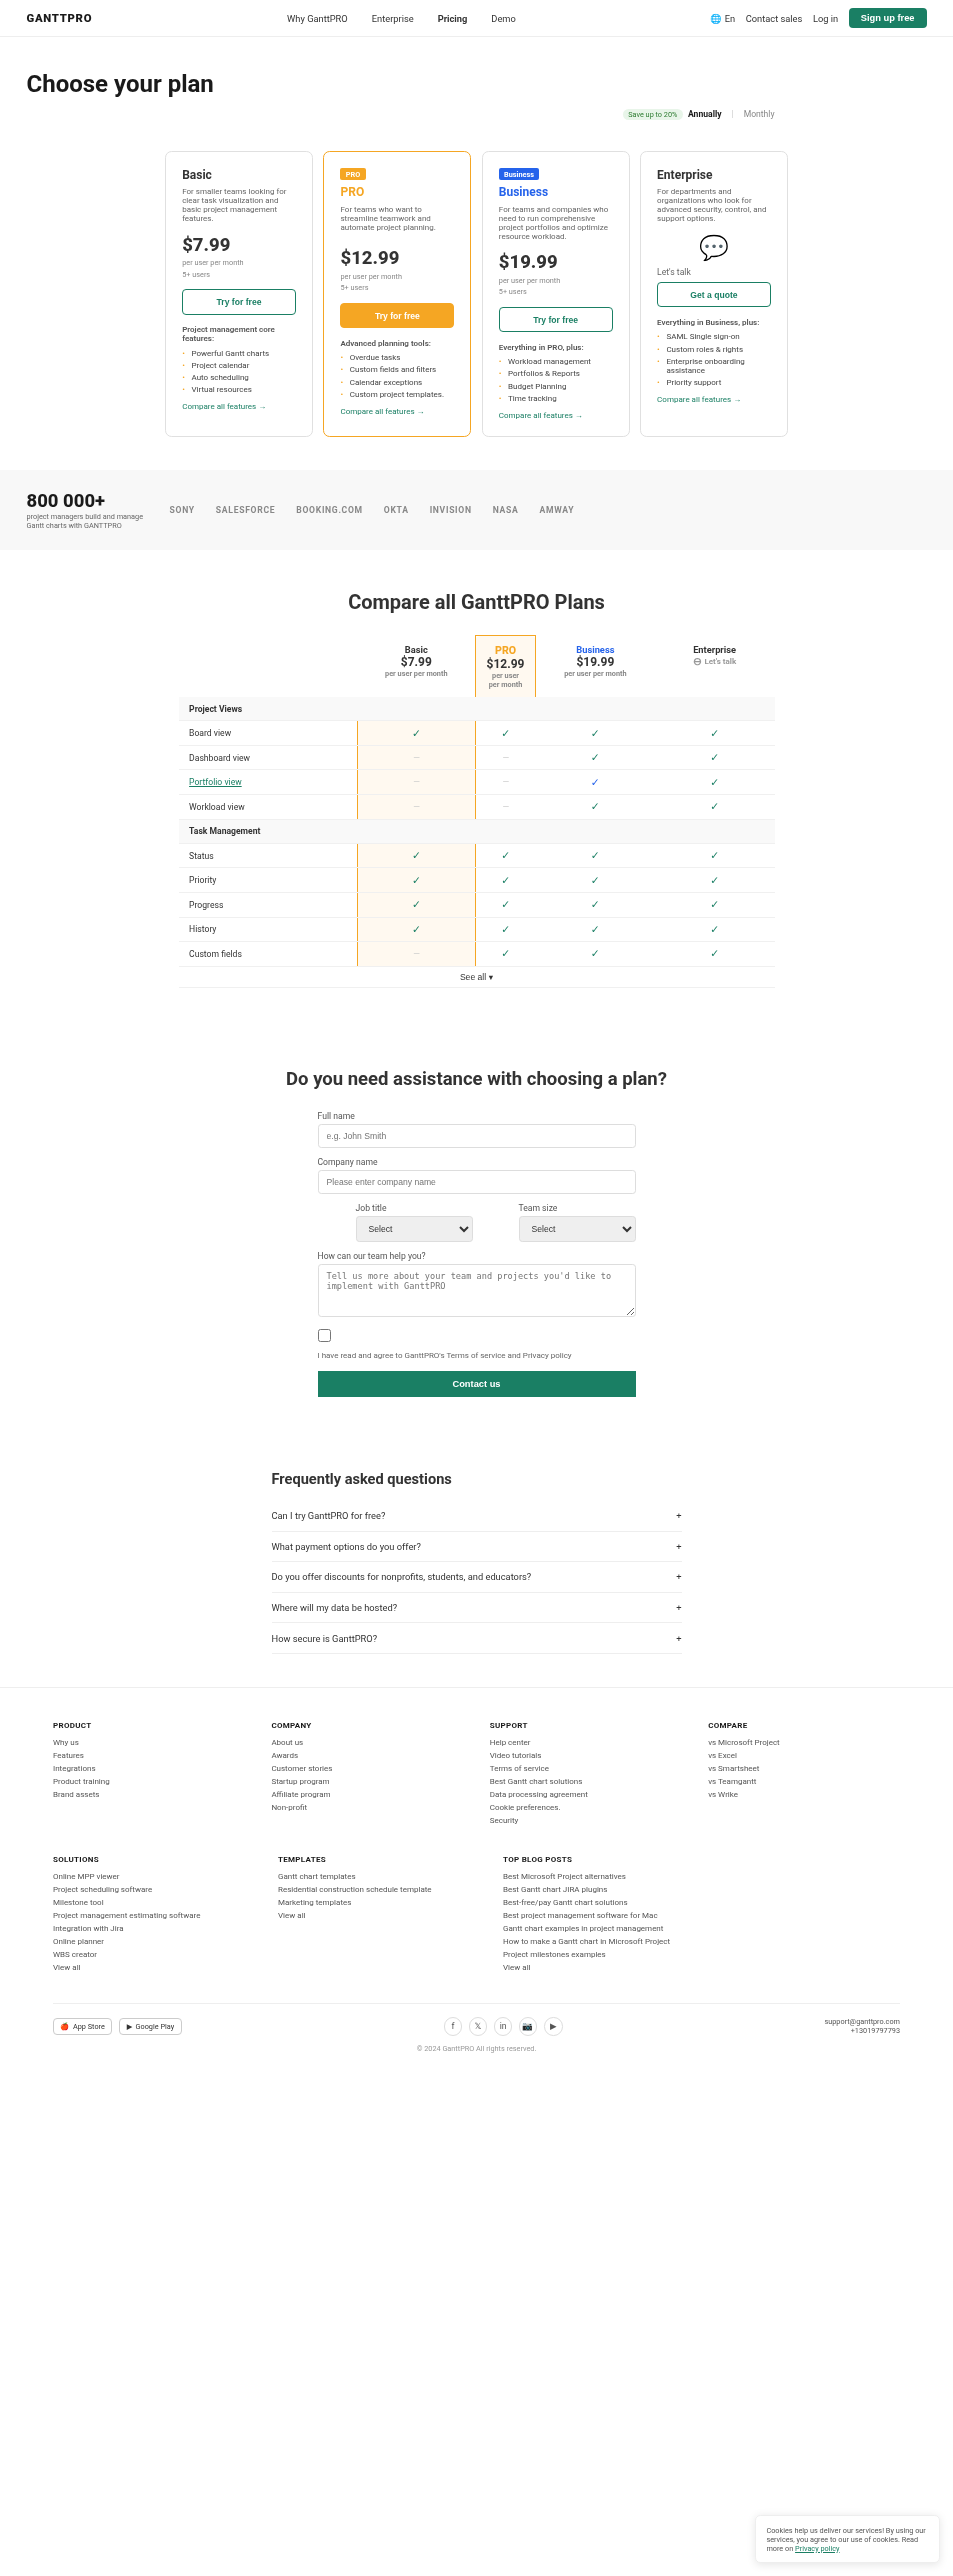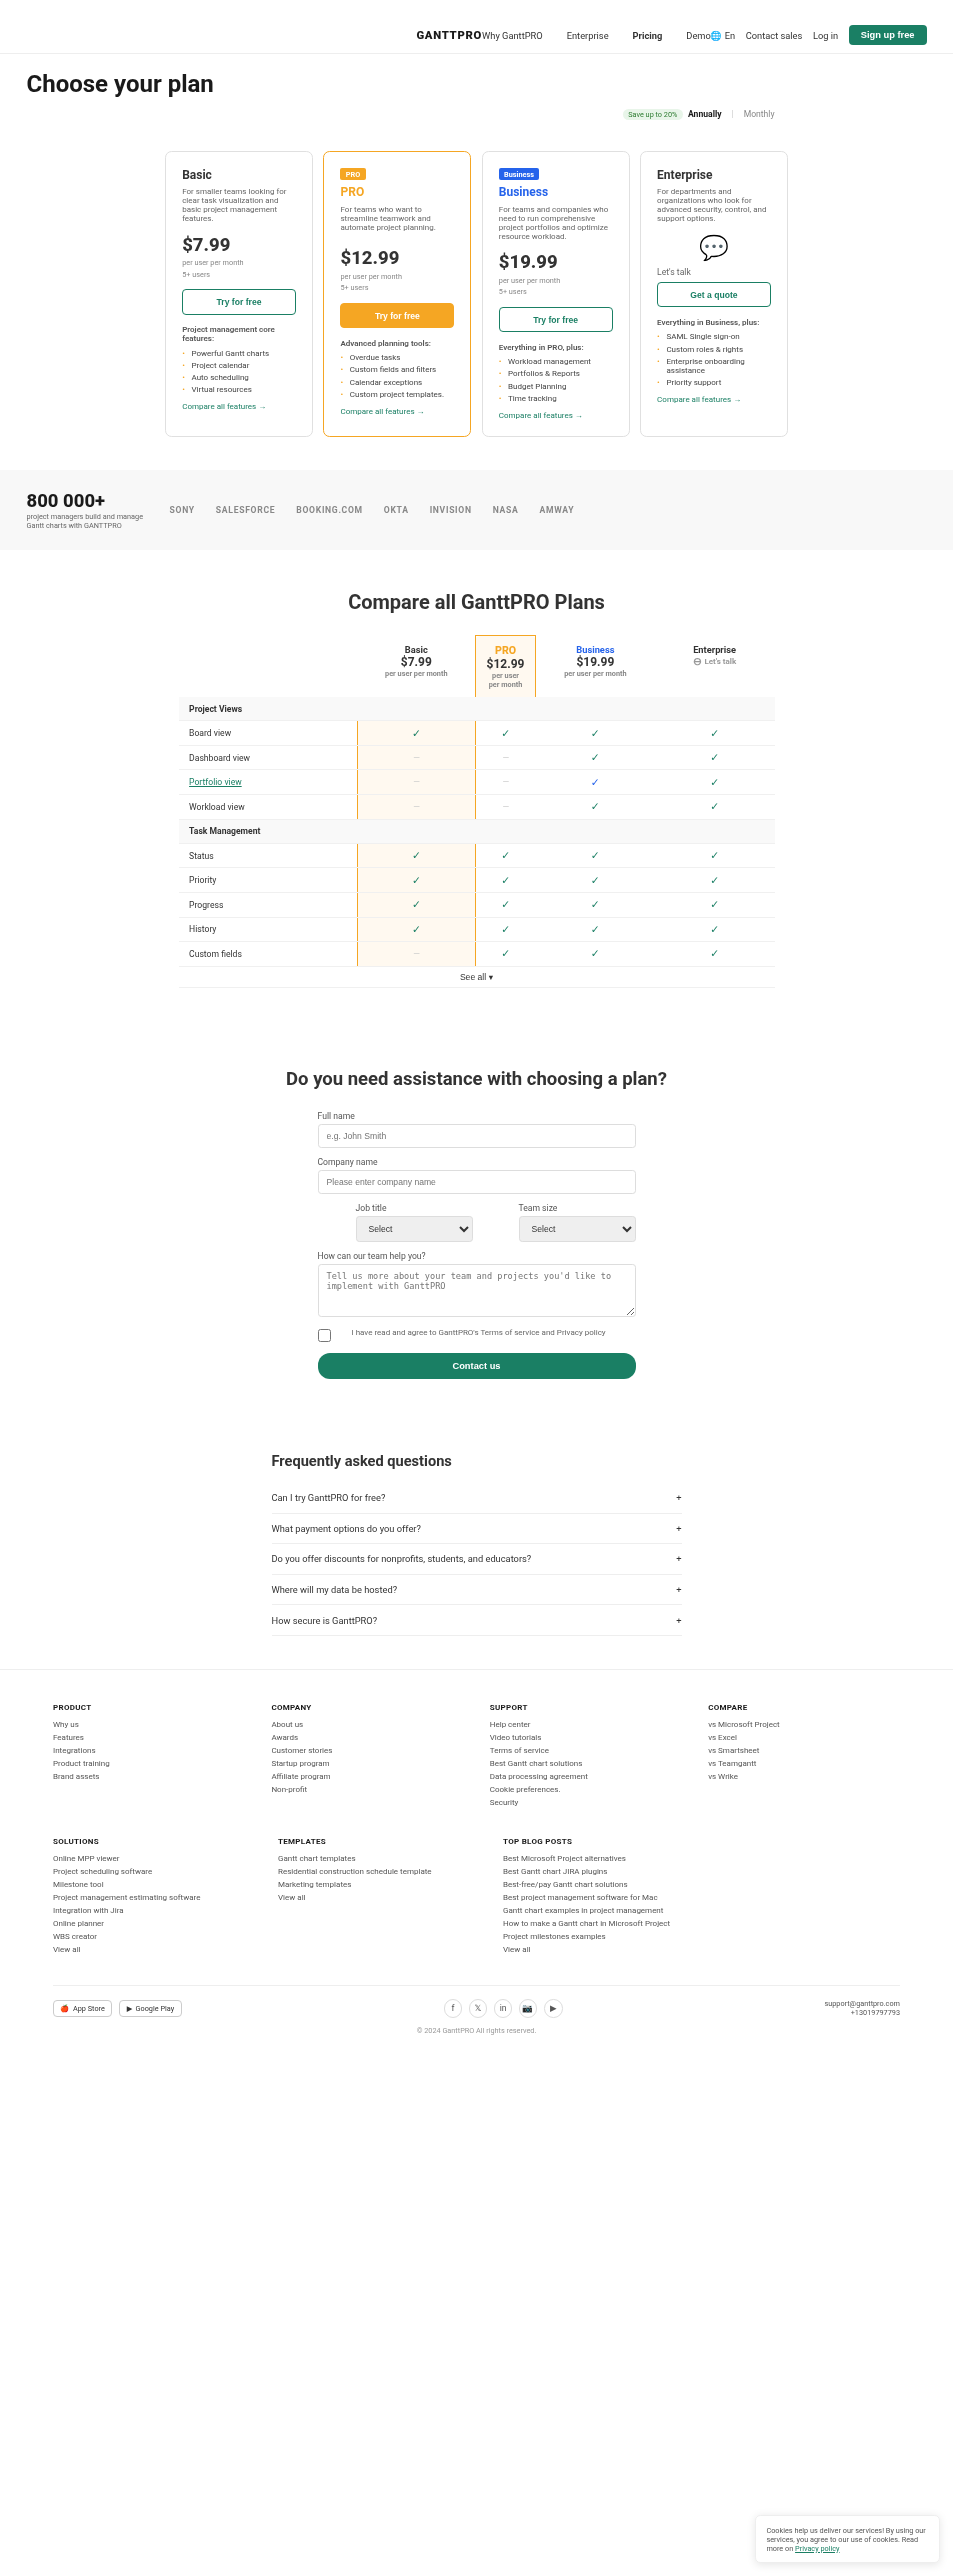--- a/index.html
+++ b/index.html
@@ -1,19 +1,19 @@
 <!DOCTYPE html>
 <html style="font-size:10.6px"><head>
   <meta charset="utf-8">
   <style>
     * { box-sizing: border-box; margin: 0; padding: 0; }
     body { font-family: -apple-system, BlinkMacSystemFont, 'Segoe UI', Roboto, sans-serif; font-size: 9.3px; color: #333; background: #fff; }
     
     
-    nav { display: flex; align-items: center; justify-content: flex-end; padding: 0 26.5px; height: 37px; border-bottom: 0.7px solid #eee; position: sticky; top: 17px; background: #fff; z-index: 100; }
+    nav { display: flex; align-items: center; justify-content: space-between; padding: 0 26.5px; height: 37px; border-bottom: 0.7px solid #eee; position: sticky; top: 0; background: #fff; z-index: 100; }
     .nav-links { display: flex; align-items: center; gap: 24px; }
     .nav-links a { text-decoration: none; color: #333; font-size: 9.3px; display: flex; align-items: center; gap: 2.6px; }
     .nav-right { display: flex; align-items: center; gap: 10.6px; }
     .nav-right a { text-decoration: none; color: #333; font-size: 9.3px; }
     .btn-signup { background: #1a7f64; color: #fff; border: none; padding: 5.3px 12px; border-radius: 4px; font-size: 9.3px; font-weight: 600; cursor: pointer; }
 
     
     .hero { text-align: left; padding: 33px 26.5px 20px; }
     .hero h1 { font-size: 24px; font-weight: 700; color: #1a1a1a; margin-bottom: 10.6px; }
     .save-badge { display: flex; justify-content: flex-end; align-items: center; gap: 5.3px; max-width: 596px; margin: 0 auto 10.6px; font-size: 8px; color: #888; }
@@ -80,23 +80,23 @@
     
     .form-section { padding: 40px 26.5px; background: #fff; text-align: center; }
     .form-section h2 { font-size: 18.5px; font-weight: 700; margin-bottom: 21px; }
     .contact-form { max-width: 318px; margin: 0 auto; text-align: left; }
     .form-group { margin-bottom: 9.3px; }
     .form-group label { display: block; font-size: 8.6px; color: #555; margin-bottom: 2.6px; }
     .form-group input, .form-group select, .form-group textarea { width: 100%; padding: 6px 8px; border: 0.7px solid #ddd; border-radius: 3.3px; font-size: 8.6px; color: #333; }
     .form-group textarea { height: 53px; resize: vertical; }
     .form-row { display: flex; gap: 8px; }
     .form-row .form-group { flex: 1; margin-left: 38px; }
-    .form-check { display: flex; align-items: flex-start; gap: 21px; margin-bottom: 10.6px; font-size: 8px; color: #666; }
+    .form-check { display: flex; align-items: flex-start; gap: 9px; margin-bottom: 10.6px; font-size: 8px; color: #666; flex-direction: column; }
     .form-check input { margin-top: 1.3px; }
-    .btn-contact { width: 100%; padding: 8px; background: #1a7f64; color: #fff; border: none; border-radius: 12px; font-size: 9.3px; font-weight: 600; cursor: pointer; }
+    .btn-contact { width: 100%; padding: 8px; background: #1a7f64; color: #fff; border: none; border-radius: 0; font-size: 9.3px; font-weight: 600; cursor: pointer; }
 
     
     .faq-section { padding: 33px 26.5px; max-width: 463px; margin: 0 auto; }
     .faq-section h2 { font-size: 14.6px; font-weight: 700; margin-bottom: 13.2px; }
     .faq-item { border-bottom: 0.7px solid #eee; padding: 9.3px 0; cursor: pointer; display: flex; justify-content: space-between; align-items: center; }
     .faq-item span { font-size: 9.3px; color: #333; }
     .faq-icon { font-size: 12px; color: #999; flex-shrink: 0; }
 
     
     .footer { background: #fff; padding: 33px 53px 20px; border-top: 0.7px solid #eee; }

